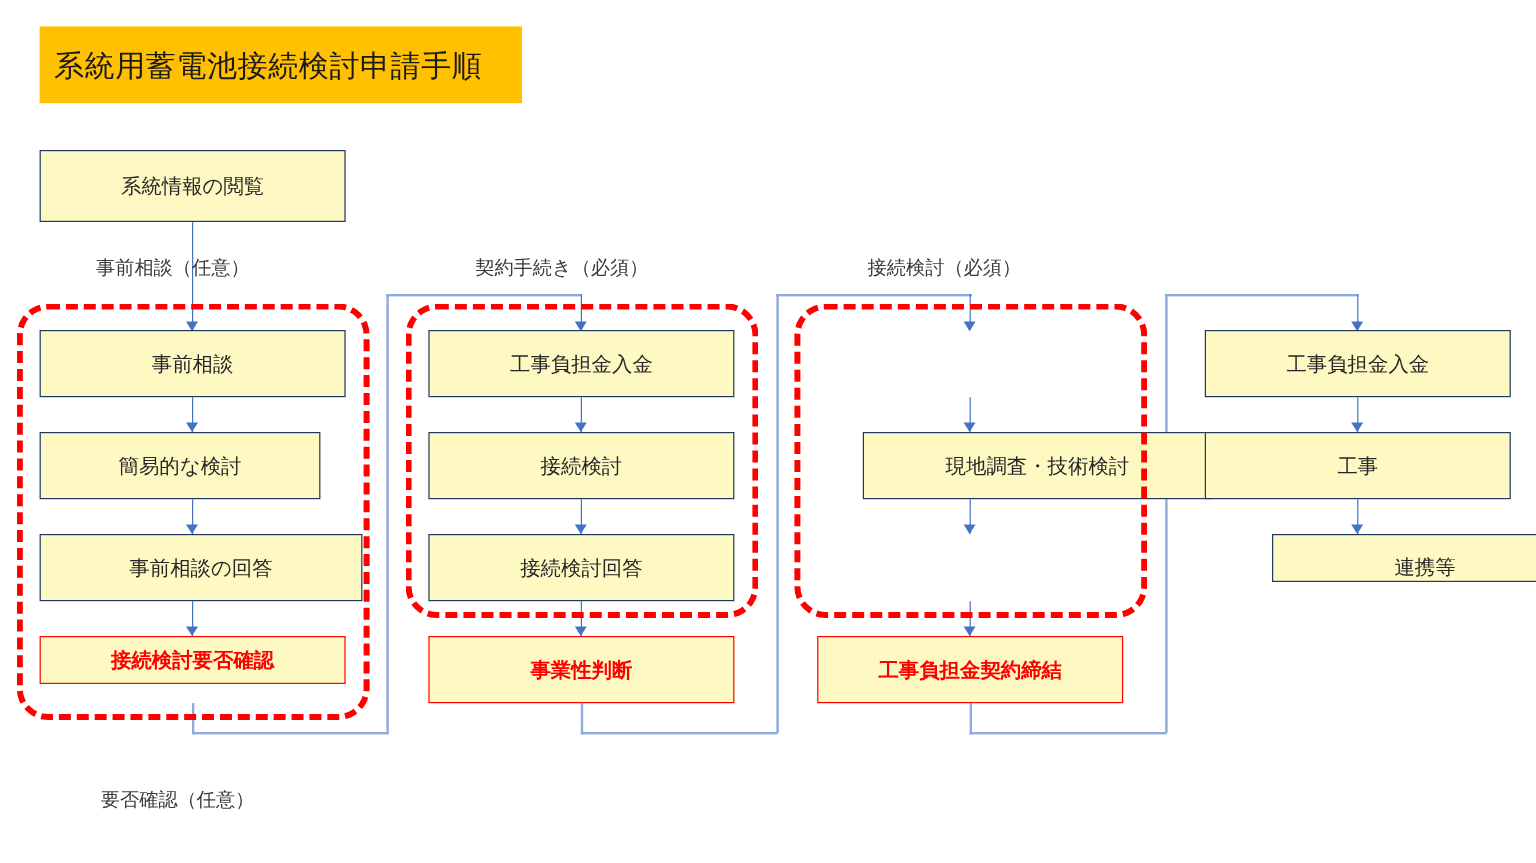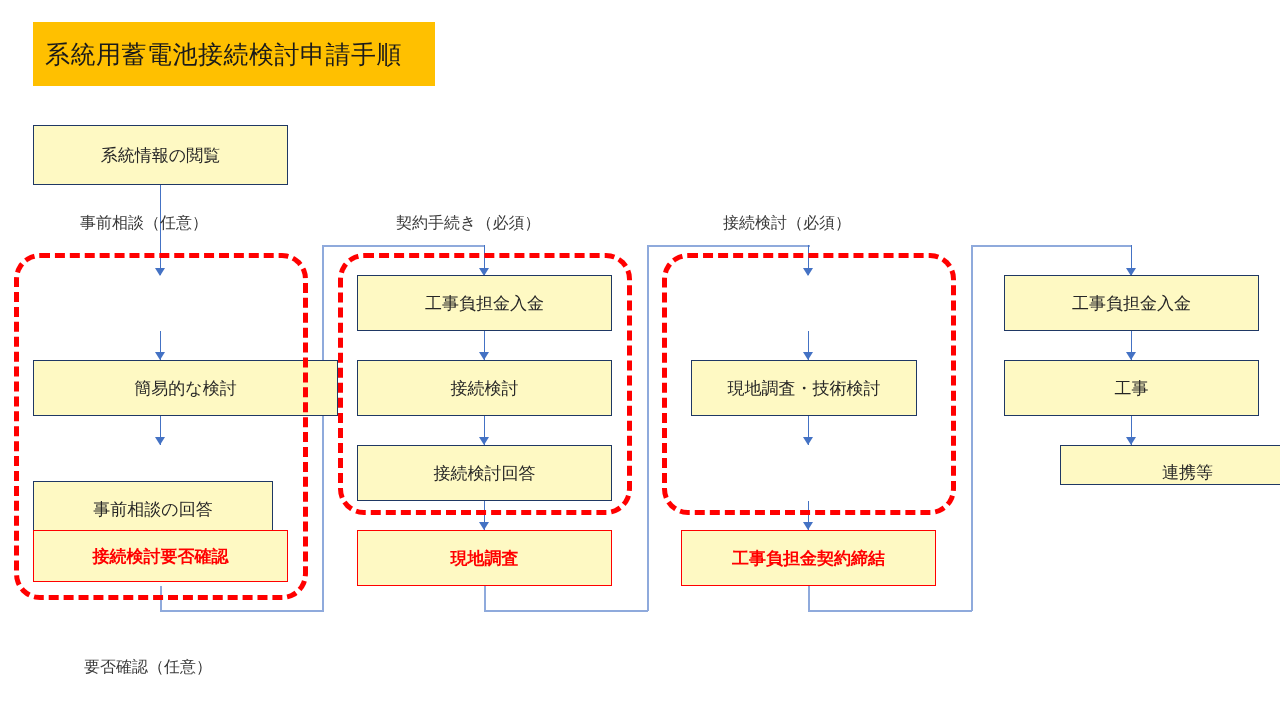--- a/index.html
+++ b/index.html
@@ -120,36 +120,39 @@
   </div>
 
   <div class="conn v" style="left:160px; top:185px; height:90px;"></div>
   <div class="arrowhead" style="left:155px; top:268px;"></div>
 
   <div class="stage-label" style="left:80px; top:213px;">事前相談（任意）</div>
   <div class="stage-label" style="left:396px; top:213px;">契約手続き（必須）</div>
   <div class="stage-label" style="left:723px; top:213px;">接続検討（必須）</div>
   <div class="stage-label" style="left:84px; top:657px;">要否確認（任意）</div>
 
+  <div class="node" style="left:33px; top:275px; width:255px; height:56px;">
+    <span>事前相談</span>
+  </div>
   <div class="conn v" style="left:160px; top:331px; height:29px;"></div>
   <div class="arrowhead" style="left:155px; top:352px;"></div>
 
-  <div class="node" style="left:33px; top:360px; width:305px; height:56px;">
+  <div class="node" style="left:33px; top:360px; width:234px; height:56px;">
     <span>簡易的な検討</span>
   </div>
   <div class="conn v" style="left:160px; top:416px; height:29px;"></div>
   <div class="arrowhead" style="left:155px; top:437px;"></div>
 
-  <div class="node" style="left:33px; top:445px; width:240px; height:56px;margin-top:36px;">
+  <div class="node" style="left:33px; top:445px; width:269px; height:56px;">
     <span>事前相談の回答</span>
   </div>
   <div class="conn v" style="left:160px; top:501px; height:29px;"></div>
   <div class="arrowhead" style="left:155px; top:522px;"></div>
 
-  <div class="node red" style="left:33px; top:530px; width:255px; height:52px;">
+  <div class="node red" style="left:33px; top:530px; width:255px; height:40px;">
     <span>接続検討要否確認</span>
   </div>
 
   <div class="conn-light v" style="left:160px; top:586px; height:26px;"></div>
   <div class="conn-light h" style="left:160px; top:610px; width:164px;"></div>
   <div class="conn-light v" style="left:322px; top:245px; height:366px;"></div>
   <div class="conn-light h" style="left:322px; top:245px; width:163px;"></div>
   <div class="conn v" style="left:484px; top:245px; height:30px;"></div>
   <div class="arrowhead" style="left:479px; top:268px;"></div>
 
@@ -165,34 +168,34 @@
   <div class="conn v" style="left:484px; top:416px; height:29px;"></div>
   <div class="arrowhead" style="left:479px; top:437px;"></div>
 
   <div class="node" style="left:357px; top:445px; width:255px; height:56px;">
     <span>接続検討回答</span>
   </div>
   <div class="conn v" style="left:484px; top:501px; height:29px;"></div>
   <div class="arrowhead" style="left:479px; top:522px;"></div>
 
   <div class="node red" style="left:357px; top:530px; width:255px; height:56px;">
-    <span>現地調査</span>
+    <span>事業性判断</span>
   </div>
 
   <div class="conn-light v" style="left:484px; top:586px; height:26px;"></div>
   <div class="conn-light h" style="left:484px; top:610px; width:164px;"></div>
   <div class="conn-light v" style="left:647px; top:245px; height:366px;"></div>
   <div class="conn-light h" style="left:647px; top:245px; width:163px;"></div>
   <div class="conn v" style="left:808px; top:245px; height:30px;"></div>
   <div class="arrowhead" style="left:803px; top:268px;"></div>
 
   <div class="conn v" style="left:808px; top:331px; height:29px;"></div>
   <div class="arrowhead" style="left:803px; top:352px;"></div>
 
-  <div class="node" style="left:691px; top:360px; width:226px; height:56px;">
+  <div class="node" style="left:719px; top:360px; width:291px; height:56px;">
     <span>現地調査・技術検討</span>
   </div>
   <div class="conn v" style="left:808px; top:416px; height:29px;"></div>
   <div class="arrowhead" style="left:803px; top:437px;"></div>
 
   <div class="conn v" style="left:808px; top:501px; height:29px;"></div>
   <div class="arrowhead" style="left:803px; top:522px;"></div>
 
   <div class="node red" style="left:681px; top:530px; width:255px; height:56px;">
     <span>工事負担金契約締結</span>

